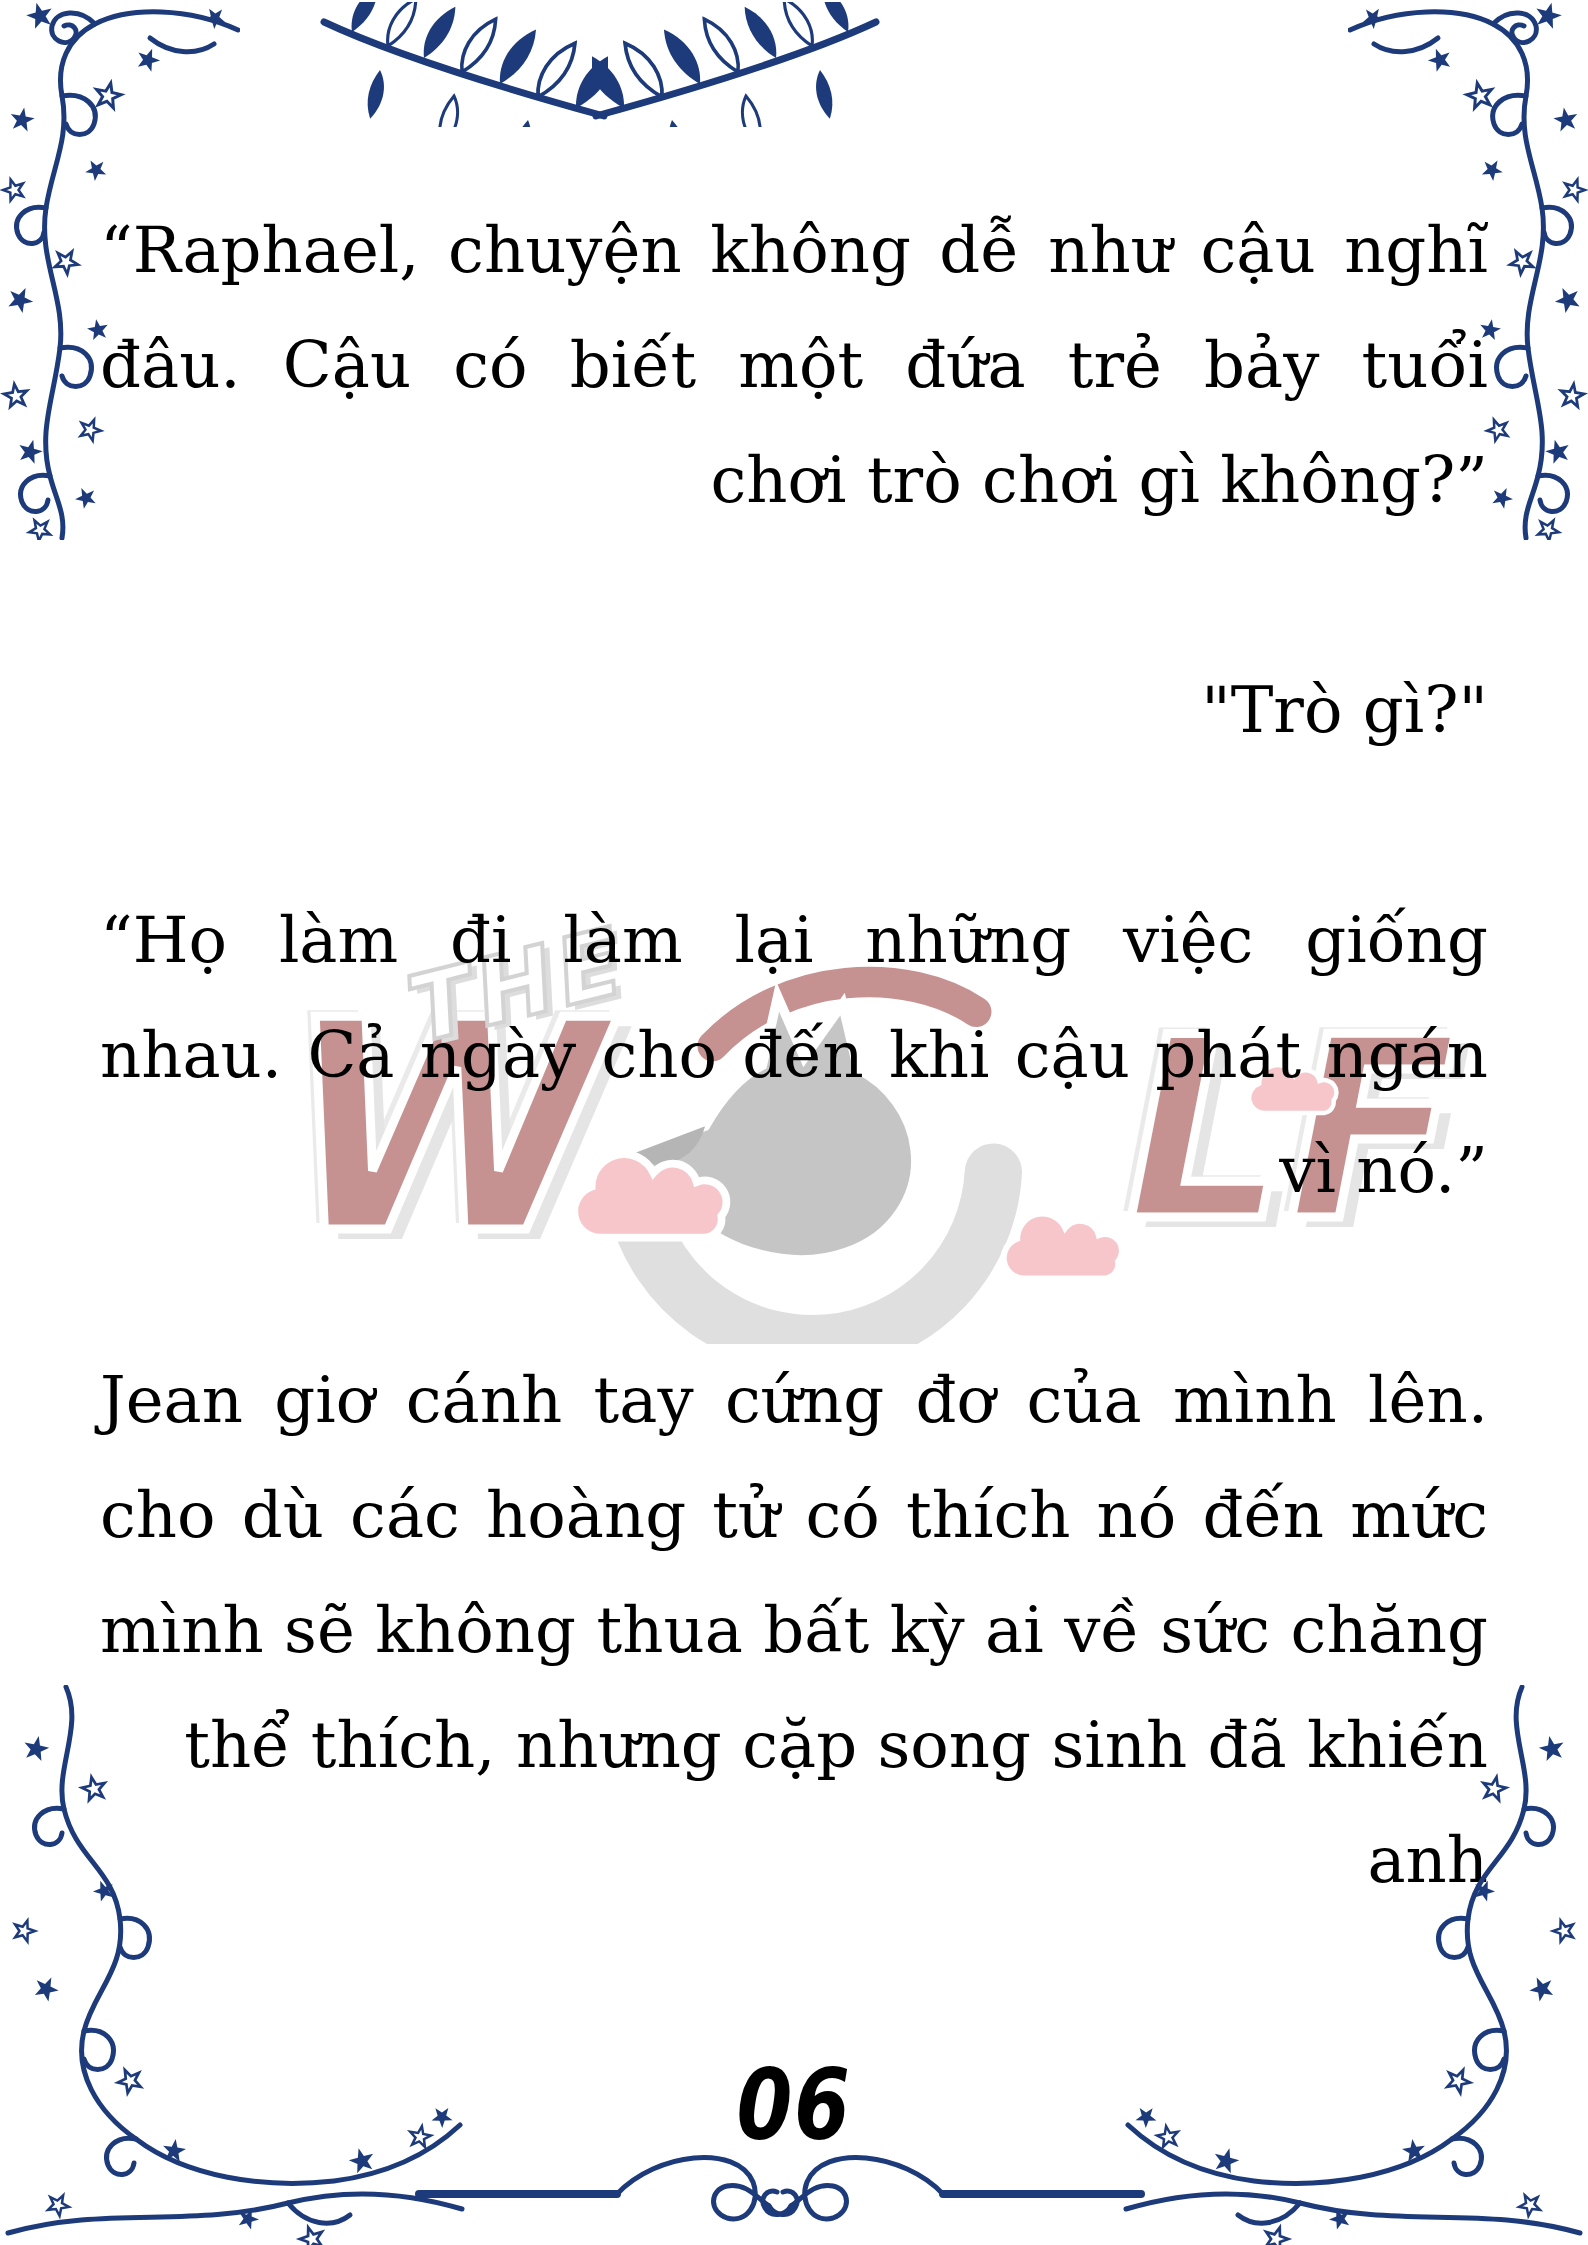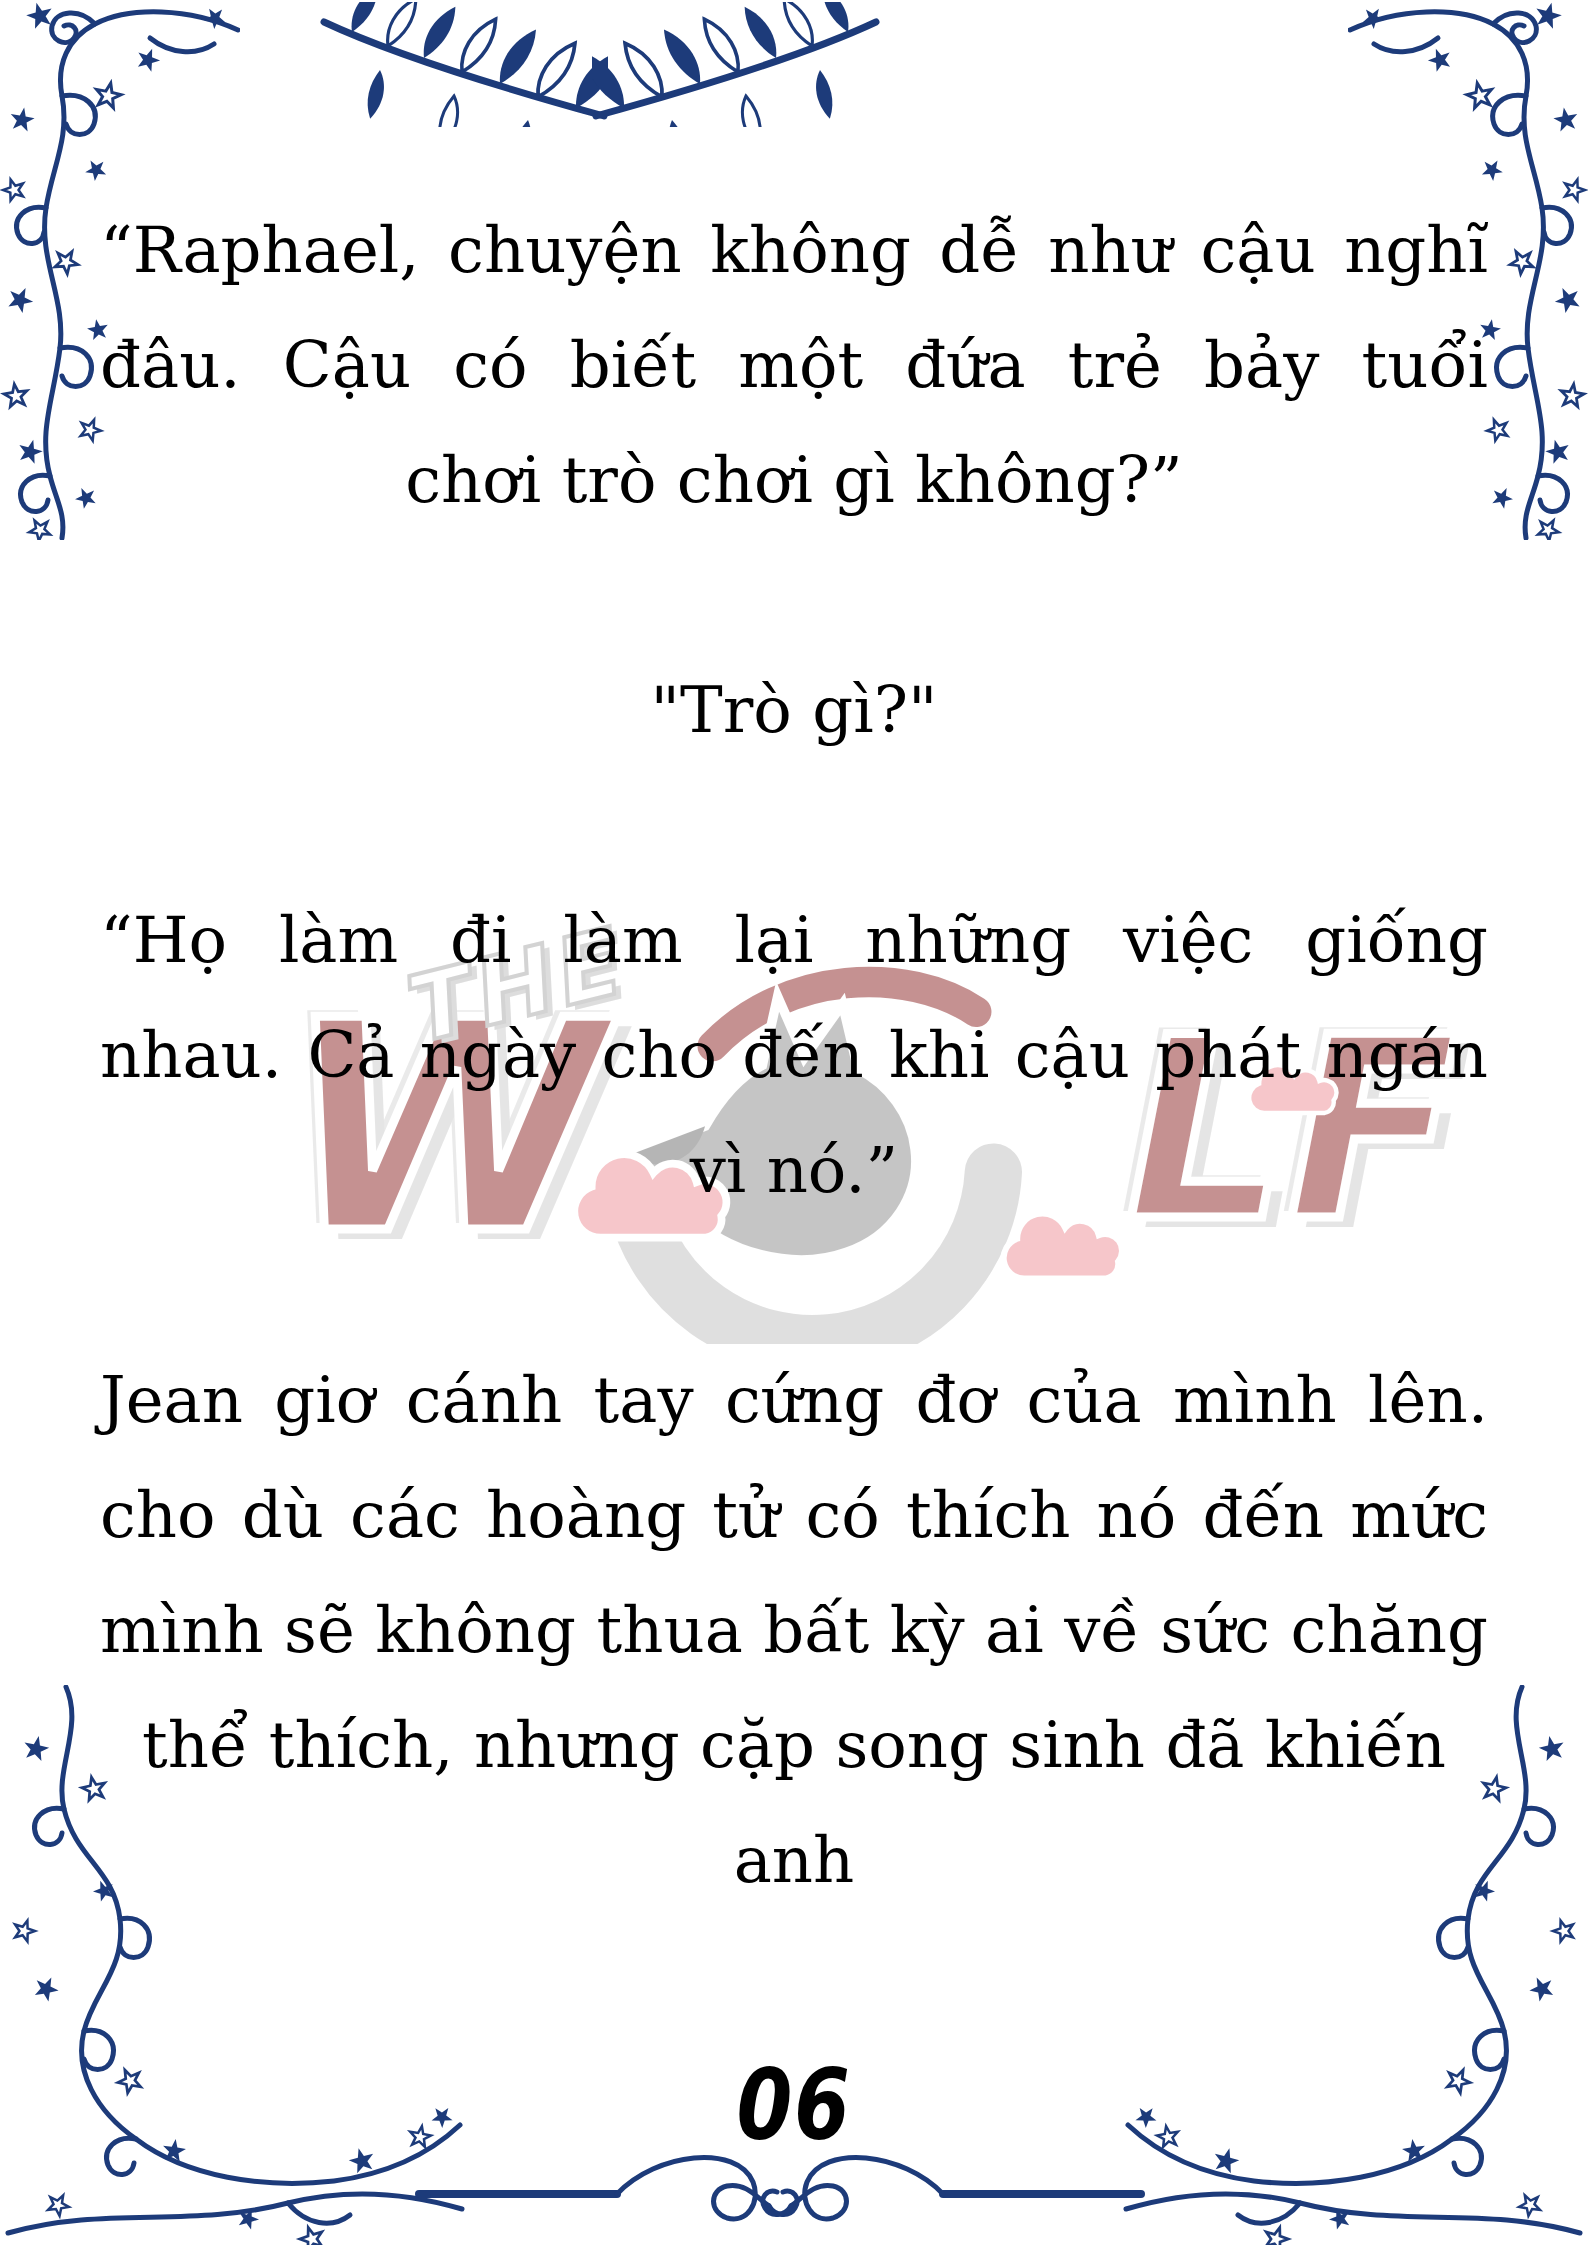--- a/index.html
+++ b/index.html
@@ -43,21 +43,21 @@
     margin-left:34px;
   }
   .wm-wolf{position:absolute;left:322px;top:24px;width:420px;height:382px;}
   .wm-cloud{position:absolute;}
   .c1{left:262px;top:204px;width:266px;height:108px;}
   .c2{left:700px;top:266px;width:204px;height:84px;}
   .c3{left:952px;top:120px;width:150px;height:62px;}
   
   .text-block{position:absolute;left:100px;right:100px;top:193px;z-index:2;color:var(--text);}
   .para{margin:0 0 115px 0;}
-  .line{font-size:64px;line-height:115px;text-align:center;}
+  .line{font-size:64px;line-height:115px;text-align:right;}
   .line.just{text-align:justify;text-align-last:justify;}
   
   .page-number{
     position:absolute;left:0;right:0;top:2056px;z-index:2;text-align:center;
     font-family:"DejaVu Sans",sans-serif;font-weight:800;font-style:italic;
     font-size:98px;line-height:1;color:var(--text);transform:scaleX(.82);
     letter-spacing:2px;
   }
 </style>
 </head>

